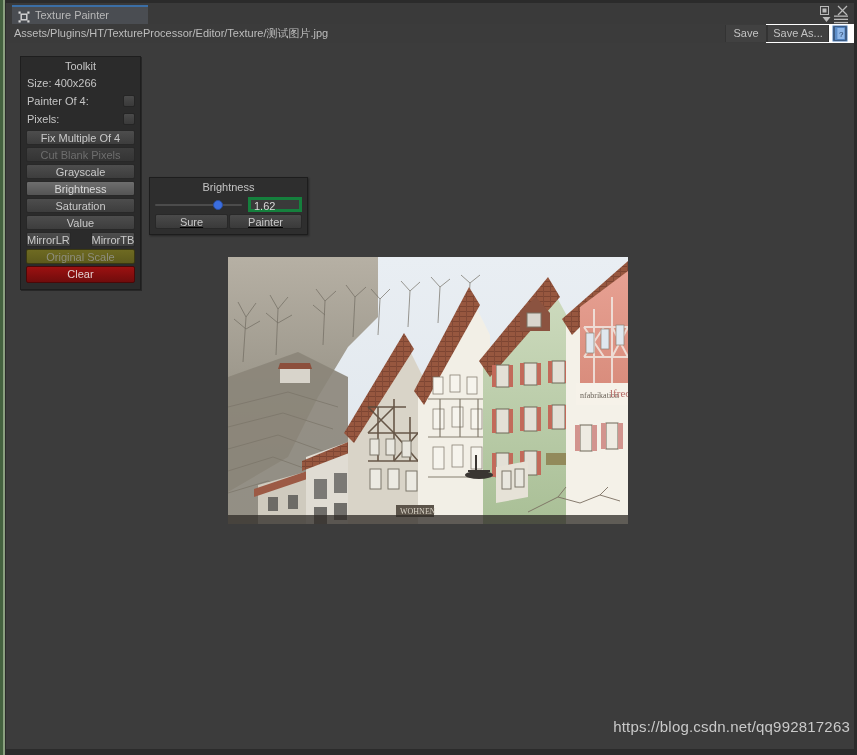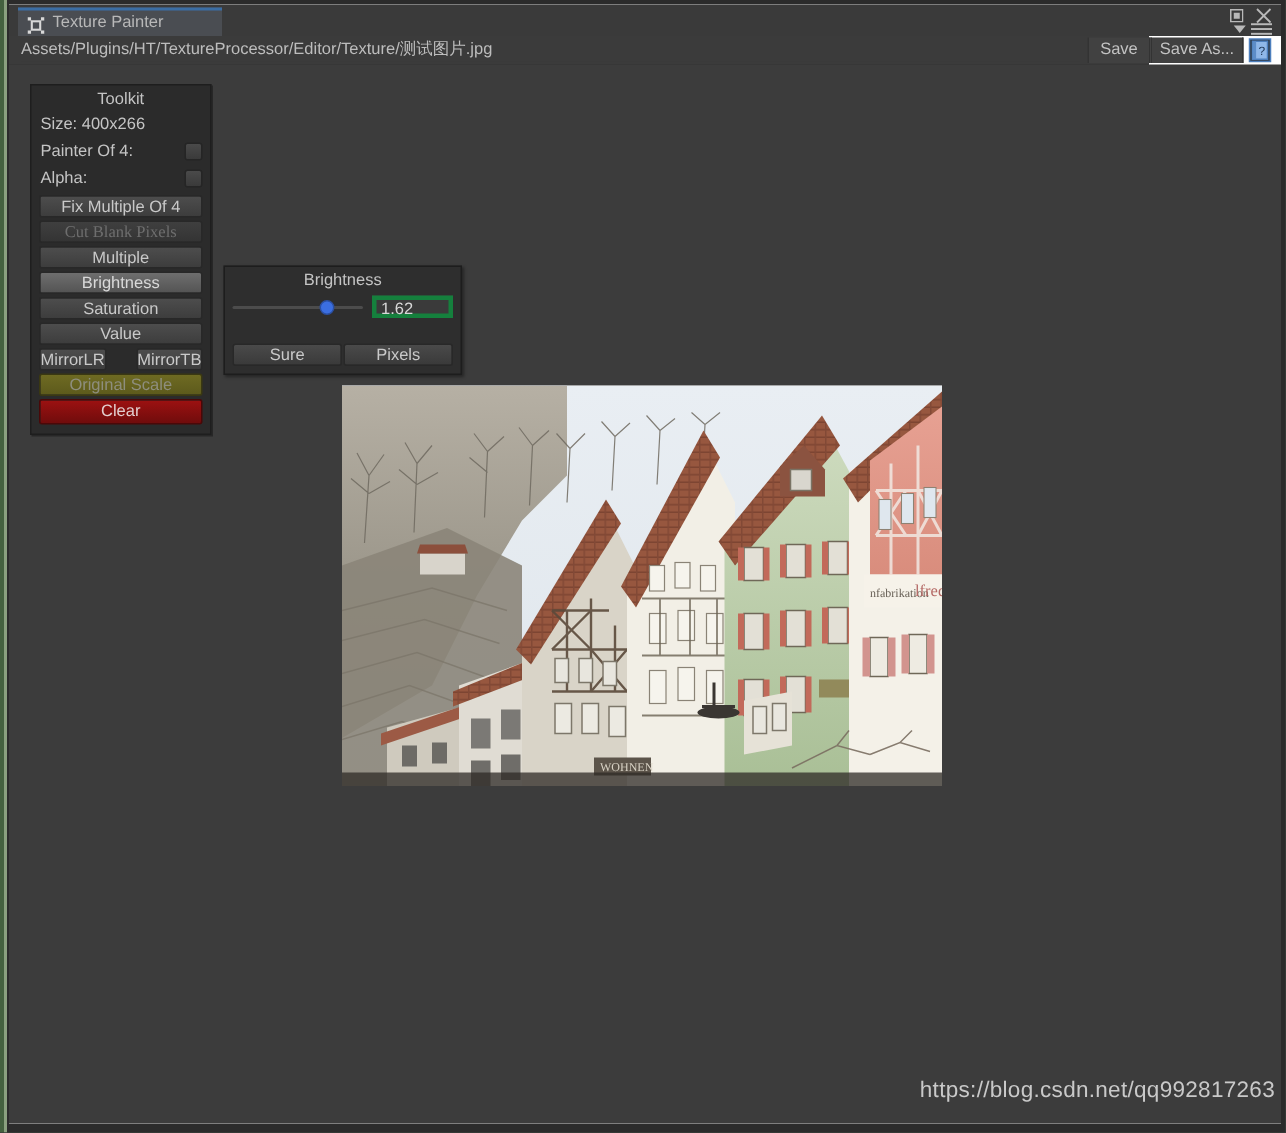--- a/index.html
+++ b/index.html
@@ -187,21 +187,21 @@
     text-align: center;
     font-size: 11px;
     color: #c9c9c9;
     background: linear-gradient(180deg,#4d4d4d,#3d3d3d);
     border: 1px solid #282828;
     border-radius: 2px;
     box-sizing: border-box;
     white-space: nowrap;
     overflow: hidden;
   }
-  .tk-btn.disabled { color: #6e6e6e; background: linear-gradient(180deg,#3f3f3f,#343434); font-family: Liberation Serif, serif; }
+  .tk-btn.disabled { color: #6e6e6e; background: linear-gradient(180deg,#3f3f3f,#343434); }
   .tk-btn.active   { color: #d9d9d9; background: linear-gradient(180deg,#6e6e6e,#545454); }
   .tk-btn-pair { display: flex; margin: 2px 5px; gap: 20px; }
   .tk-btn-pair .tk-btn { margin: 0; flex: 1; }
   .tk-btn.olive { background: linear-gradient(180deg,#6e6a22,#5d5a1c); color:#8e8e7e; border-color:#3a3812; }
   .tk-btn.red   { background: linear-gradient(180deg,#9c1111,#700c0c); color:#e3cfcf; border-color:#4a0808; height:17px; line-height:15px;}
 
   
   #brightness-dialog {
     position: absolute;
     left: 143px;
@@ -249,21 +249,21 @@
     height: 15px;
     background: #3a3a3a;
     border: 3px solid #15803d;
     box-sizing: border-box;
     color: #d8d8d8;
     font-size: 11px;
     line-height: 13px;
     padding-left: 3px;
     font-family: "Liberation Sans", sans-serif;
   }
-  #dialog-buttons { display: flex; margin-top: 16px; gap: 1px; }
+  #dialog-buttons { display: flex; margin-top: 1px; gap: 1px; text-decoration: underline; }
   .dlg-btn {
     flex: 1;
     height: 15px;
     line-height: 14px;
     text-align: center;
     font-size: 11px;
     color: #c9c9c9;
     background: linear-gradient(180deg,#4a4a4a,#3a3a3a);
     border: 1px solid #282828;
     border-radius: 2px;
@@ -368,27 +368,27 @@
         <div class="tk-row">
           <span>Size: 400x266</span>
         </div>
 
         <div class="tk-row">
           <span>Painter Of 4:</span>
           <span class="tk-check"></span>
         </div>
 
         <div class="tk-row">
-          <span>Alpha:</span>
+          <span>Pixels:</span>
           <span class="tk-check"></span>
         </div>
 
         <div class="tk-btn">Fix Multiple Of 4</div>
         <div class="tk-btn disabled">Cut Blank Pixels</div>
-        <div class="tk-btn">Multiple</div>
+        <div class="tk-btn">Grayscale</div>
         <div class="tk-btn active">Brightness</div>
         <div class="tk-btn">Saturation</div>
         <div class="tk-btn">Value</div>
 
         <div class="tk-btn-pair">
           <div class="tk-btn">MirrorLR</div>
           <div class="tk-btn">MirrorTB</div>
         </div>
 
         <div class="tk-btn olive">Original Scale</div>
@@ -401,21 +401,21 @@
         <div id="brightness-body">
           <div id="slider-row">
             <div id="slider-track">
               <div id="slider-line"></div>
               <div id="slider-handle" style="left: 72%;"></div>
             </div>
             <div id="value-box">1.62</div>
           </div>
           <div id="dialog-buttons">
             <div class="dlg-btn">Sure</div>
-            <div class="dlg-btn">Pixels</div>
+            <div class="dlg-btn">Painter</div>
           </div>
         </div>
       </div>
 
       <div id="preview-wrap">
         <svg id="preview-img" viewBox="0 0 400 267" preserveAspectRatio="none">
           <defs>
             <linearGradient id="skyG" x1="0" y1="0" x2="0" y2="1">
               <stop offset="0" stop-color="#e9eef3"></stop>
               <stop offset="1" stop-color="#dfe6ec"></stop>

